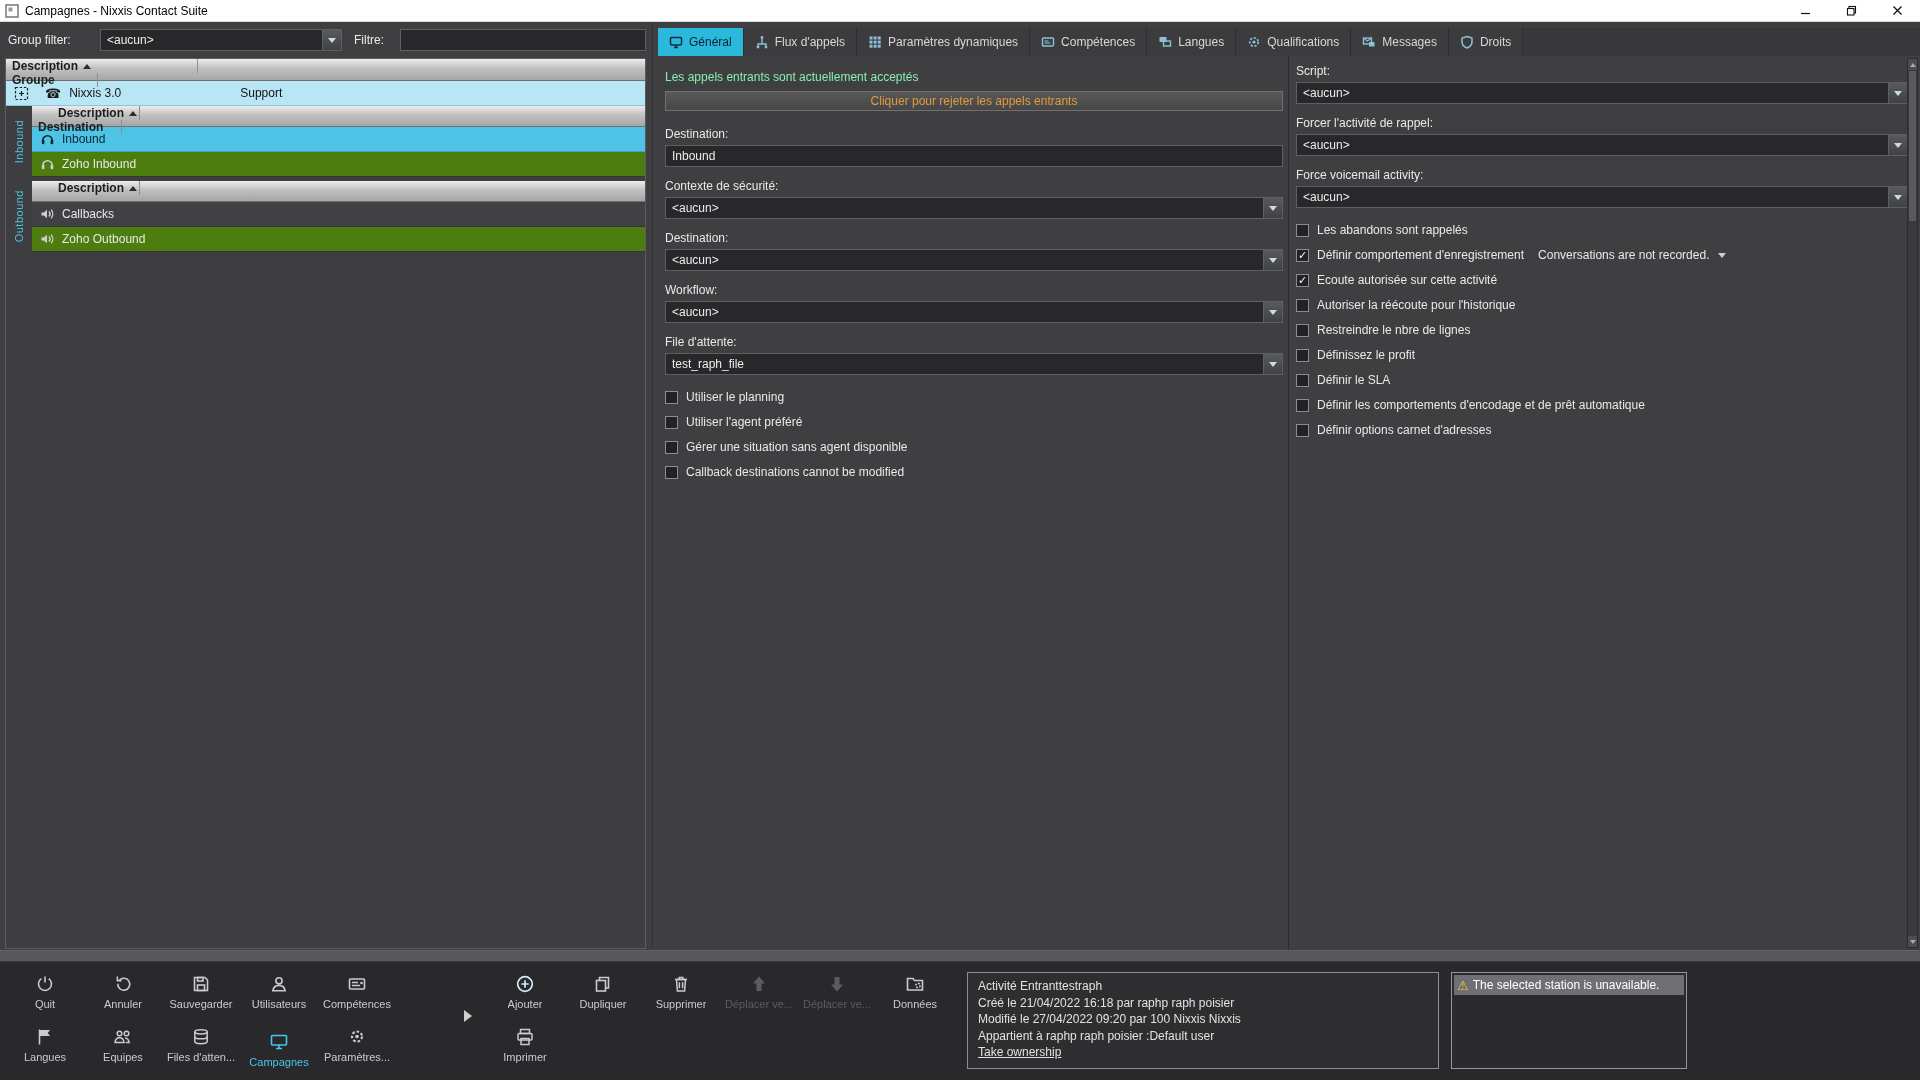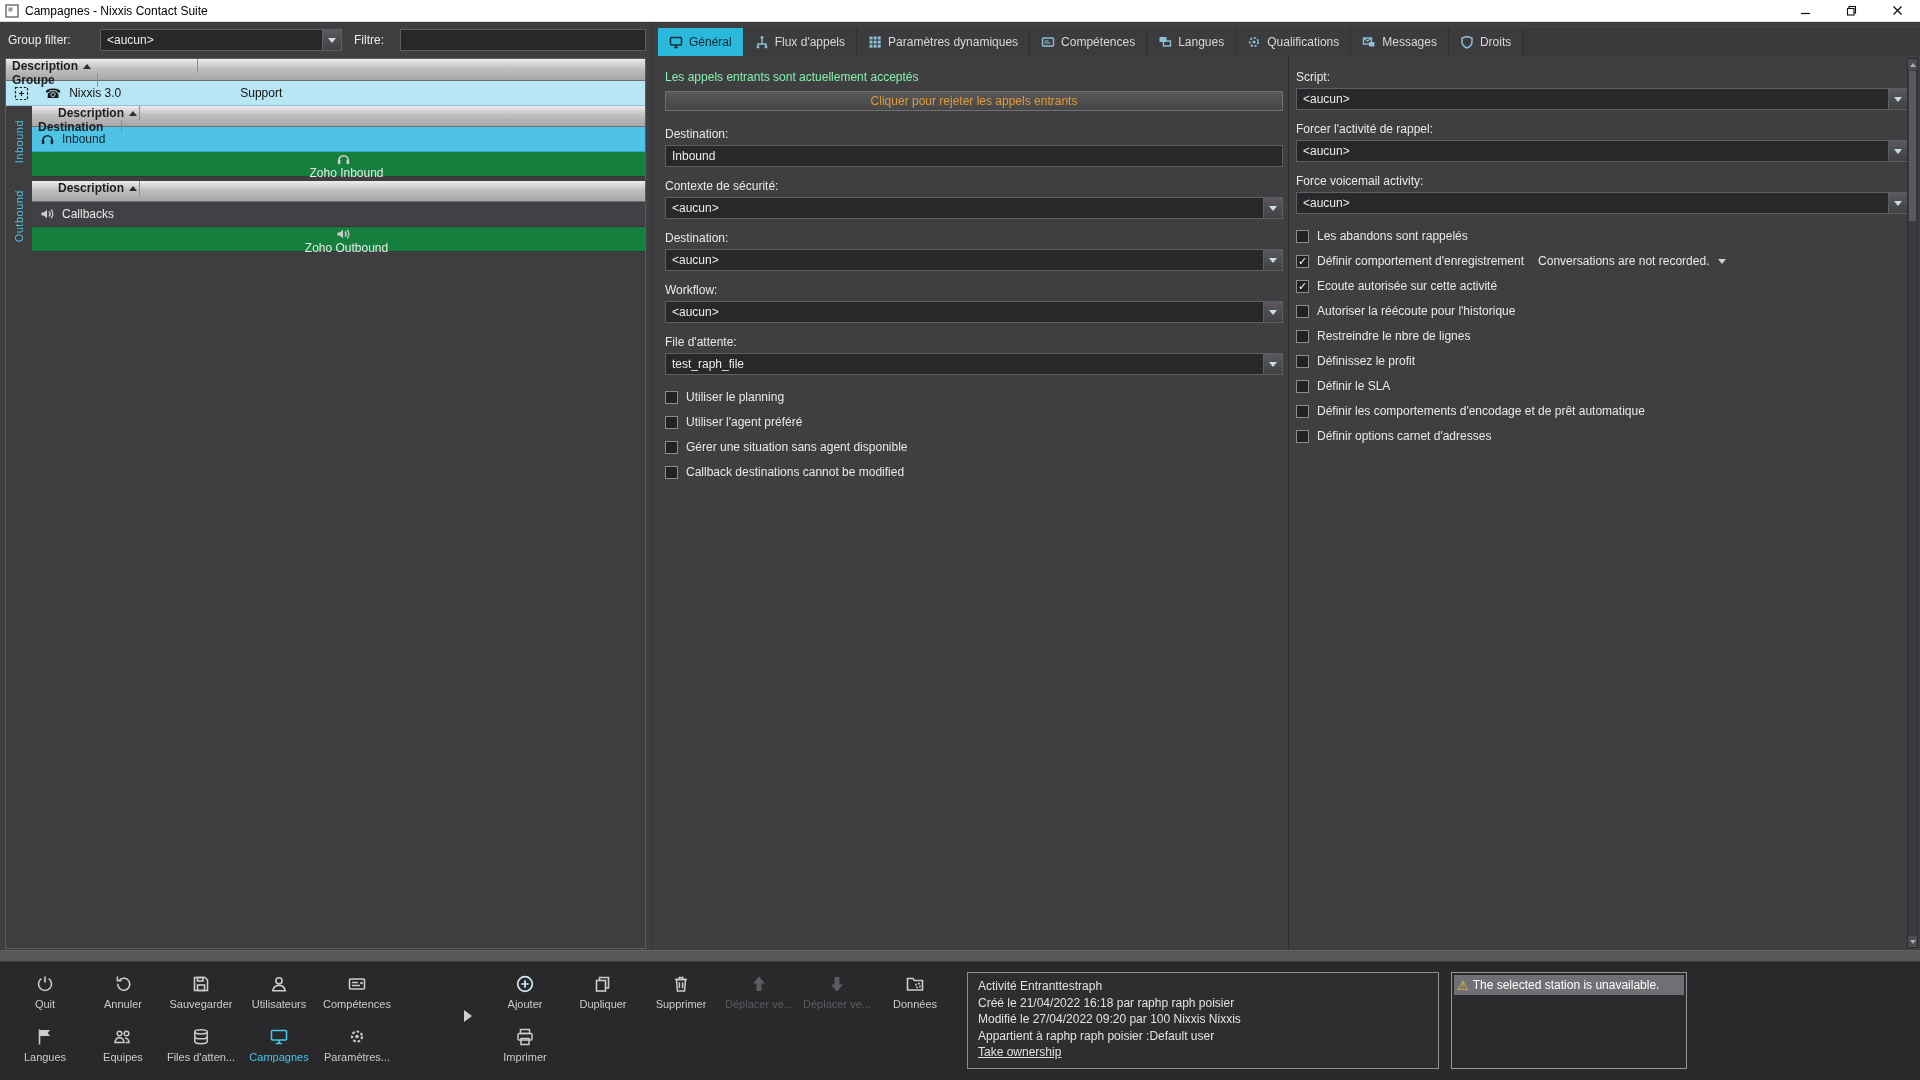--- a/index.html
+++ b/index.html
@@ -33,21 +33,21 @@
   .thead.sub { height:21px; }
   .hc { display:flex; align-items:center; font-size:12px; font-weight:bold; color:#1d1d1d; border-right:1px solid #8f8f8f; padding:0 6px; white-space:nowrap; }
   .hc.cr { flex:1; border-right:none; }
   .thead.main .c1 { width:36px; }
   .thead.main .c2 { width:192px; }
   .thead.main .c3 { width:92px; }
   .thead.sub .s1 { width:108px; padding-left:26px; }
   .thead.sub .s2 { width:90px; }
   .sort { width:0; height:0; border-left:4px solid transparent; border-right:4px solid transparent; border-bottom:5px solid #2c2c2c; margin-left:5px; display:inline-block; }
   .trow { height:25px; display:flex; align-items:center; font-size:12px; color:#e8e8e8; border-bottom:1px solid #35353a; background:#414145; }
-  .trow.alt { background:#15803d;flex-direction:column; }
+  .trow.alt { background:#4d7c0f; }
   .trow.sel { background:#4fc3e6; color:#0b2630; border-bottom:1px solid #3aa6c8; }
   .trow.camp { background:#b9e6f4; color:#141414; border-bottom:1px solid #8fc4d8; }
   .ic { display:flex; align-items:center; justify-content:center; }
   .ic.marquee { margin-left:8px; color:#1c1c1c; }
   .ic.phone { margin-left:16px; }
   .phone::before { content:"☎"; font-size:13px; color:#1b1b1b; }
   .cname { margin-left:8px; width:167px; }
   .cgroup { padding-left:4px; }
   .subblock { display:flex; }
   .subblock.ob { margin-top:4px; }
@@ -93,21 +93,21 @@
 
   
   .splitter { position:absolute; top:950px; left:0; right:0; height:12px; background:#57575a; border-top:1px solid #636366; border-bottom:1px solid #3a3a3d; }
   .toolbar { position:absolute; top:962px; left:0; right:0; height:118px; background:#29292c; }
   .tb-grid { display:grid; }
   .left-group { position:absolute; left:6px; top:5px; grid-template-columns:repeat(5,78px); }
   .mid-group { position:absolute; left:486px; top:5px; grid-template-columns:repeat(6,78px); }
   .tb-btn { width:78px; height:53px; display:flex; flex-direction:column; align-items:center; color:#cbcbcd; }
   .tb-btn .tico { height:24px; margin-top:5px; display:flex; align-items:center; }
   .tb-btn .tlabel { font-size:11px; margin-top:2px; white-space:nowrap; overflow:hidden; max-width:76px; }
-  .tb-btn.active { color:#44c7e9; }
+  .tb-btn.active { color:#44c7e9;justify-content:center; }
   .tb-btn.disabled { color:#5d5d61; }
   .tb-expand { position:absolute; left:464px; top:48px; color:#cfcfcf; }
   .tb-expand::before { content:""; display:block; border-top:6px solid transparent; border-bottom:6px solid transparent; border-left:8px solid #cfcfcf; }
 
   .info-panel { position:absolute; left:967px; top:10px; width:472px; height:97px; background:#2e2e31; border:1px solid #8e8e92; padding:5px 10px; color:#e2e2e2; font-size:12px; line-height:16.5px; }
   .info-link { text-decoration:underline; cursor:pointer; display:inline-block; }
 
   .station-panel { position:absolute; left:1451px; top:10px; width:236px; height:97px; background:#2b2b2e; border:1px solid #97979b; padding:2px; }
   .station-item { height:20px; background:#707074; display:flex; align-items:center; color:#ffffff; font-size:12px; }
   .warn-ico::before { content:"⚠"; color:#f3c83e; font-size:13px; margin:0 4px 0 3px; }
@@ -402,21 +402,21 @@
       <label class="chk">
         <span class="box"></span>
         <span>Callback destinations cannot be modified</span>
       </label>
     </div>
   </div>
 
   <div class="content-sep"></div>
 
   <div class="col col-right">
-    <div class="field" style="margin-top:6px;">
+    <div class="field" style="">
       <div class="flabel2">Script:</div>
       <div class="combo">
         <span class="val">&lt;aucun&gt;</span>
         <span class="cbtn">
             <i class="tri"></i>
           </span>
       </div>
     </div>
     <div class="field">
       <div class="flabel2">Forcer l'activité de rappel:</div>

